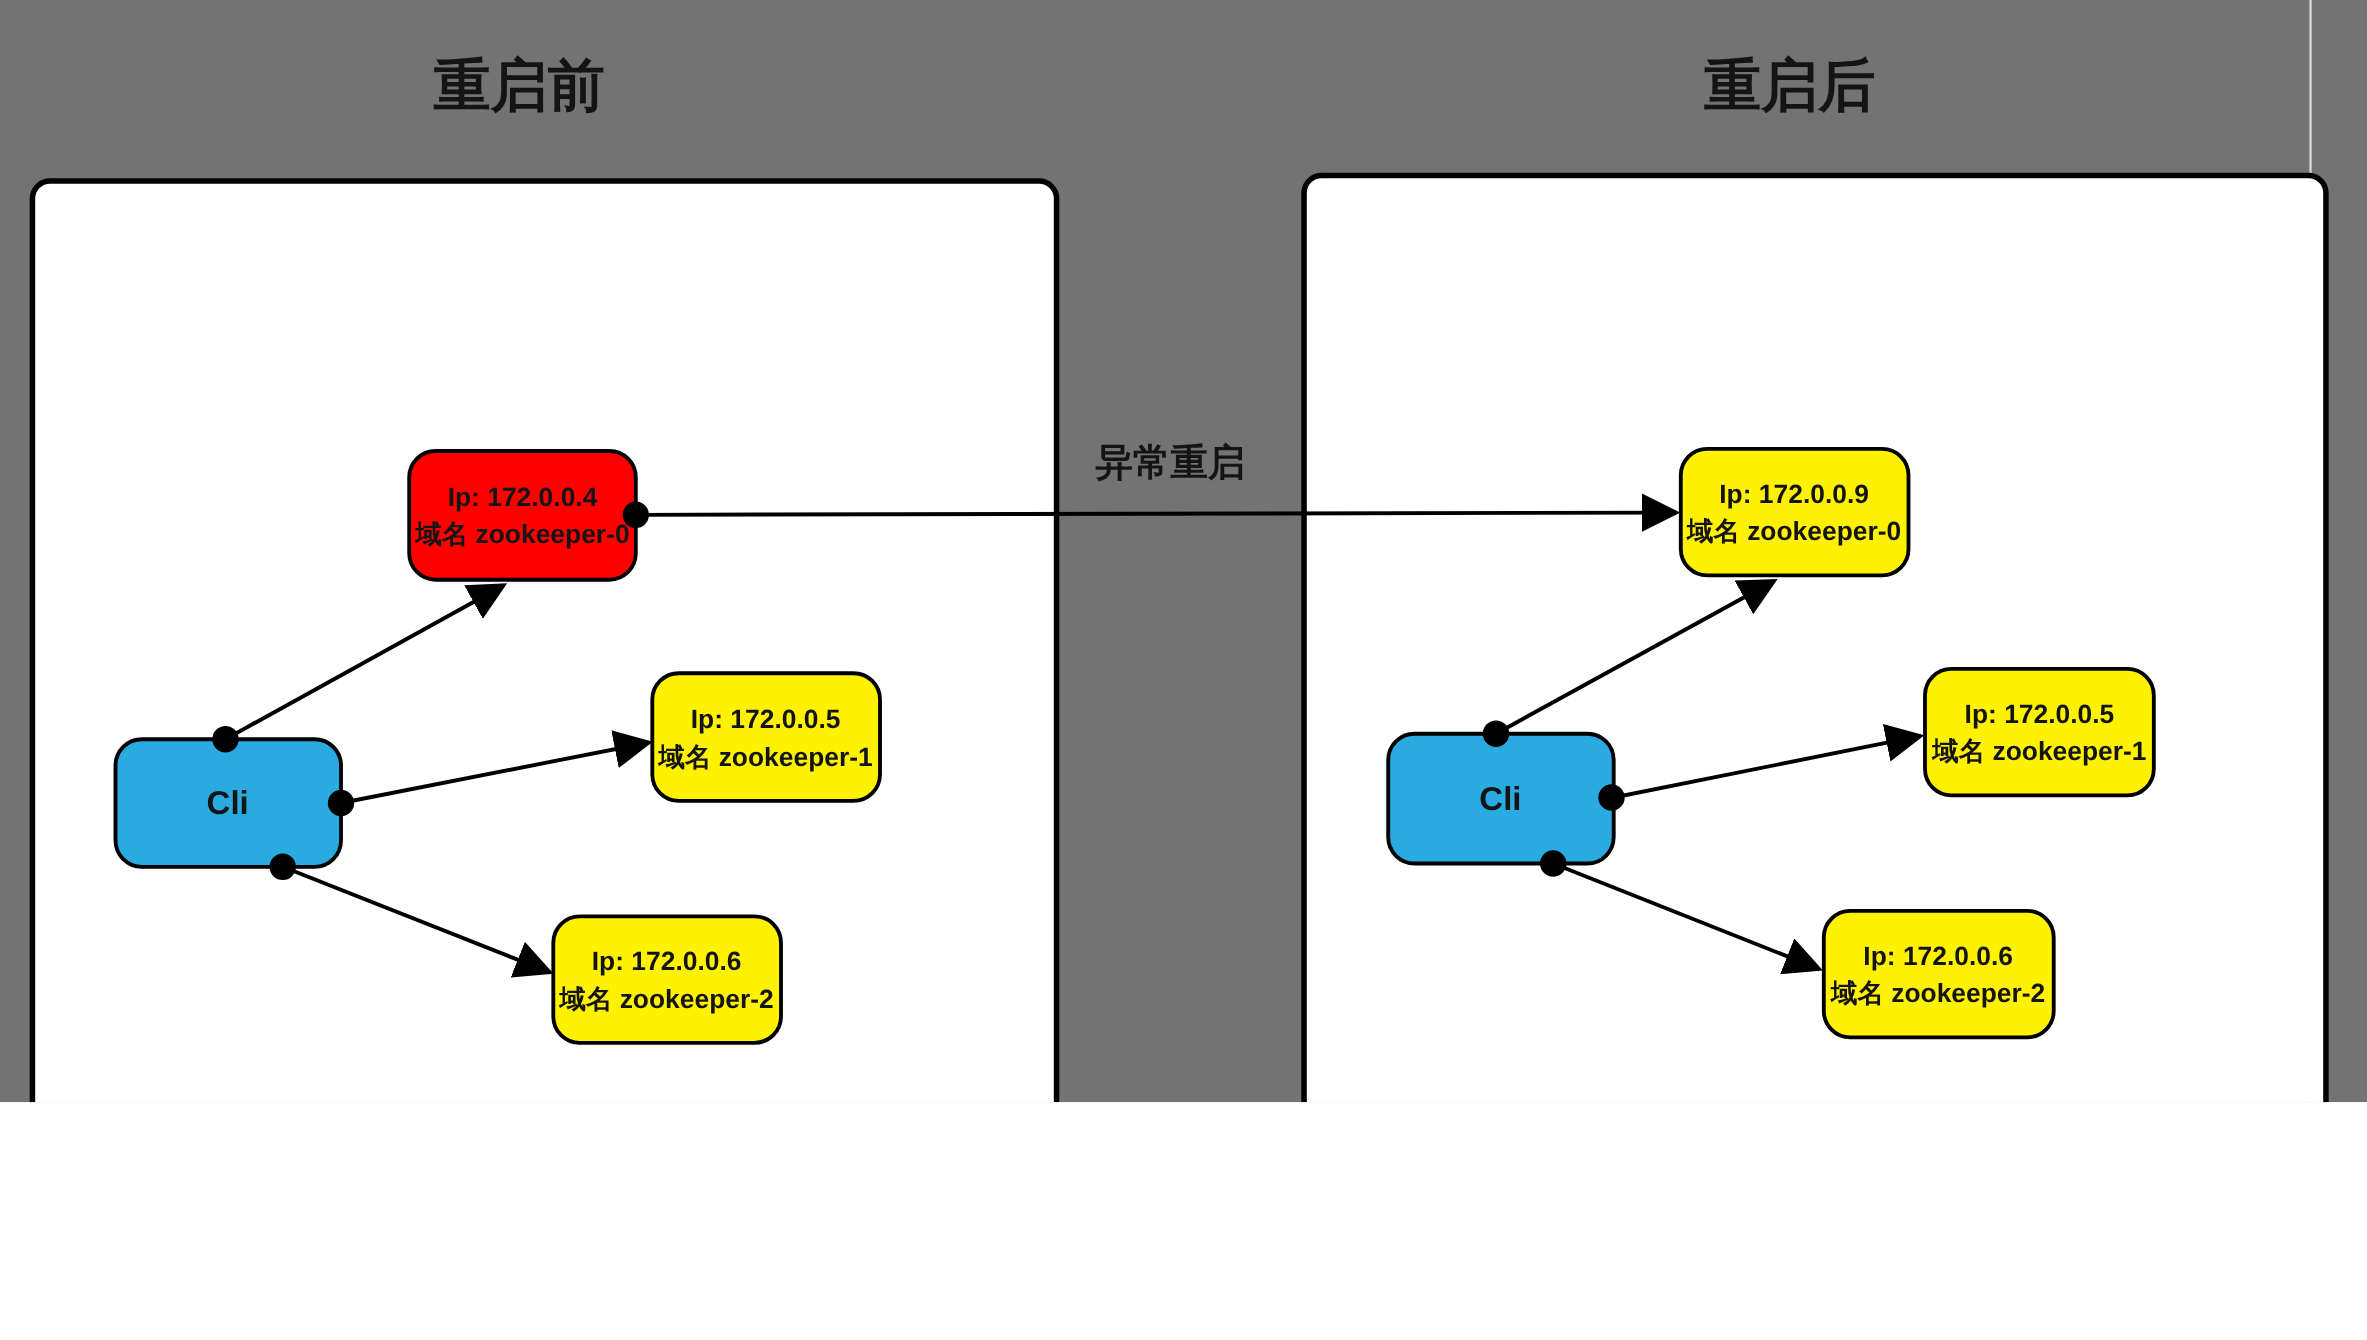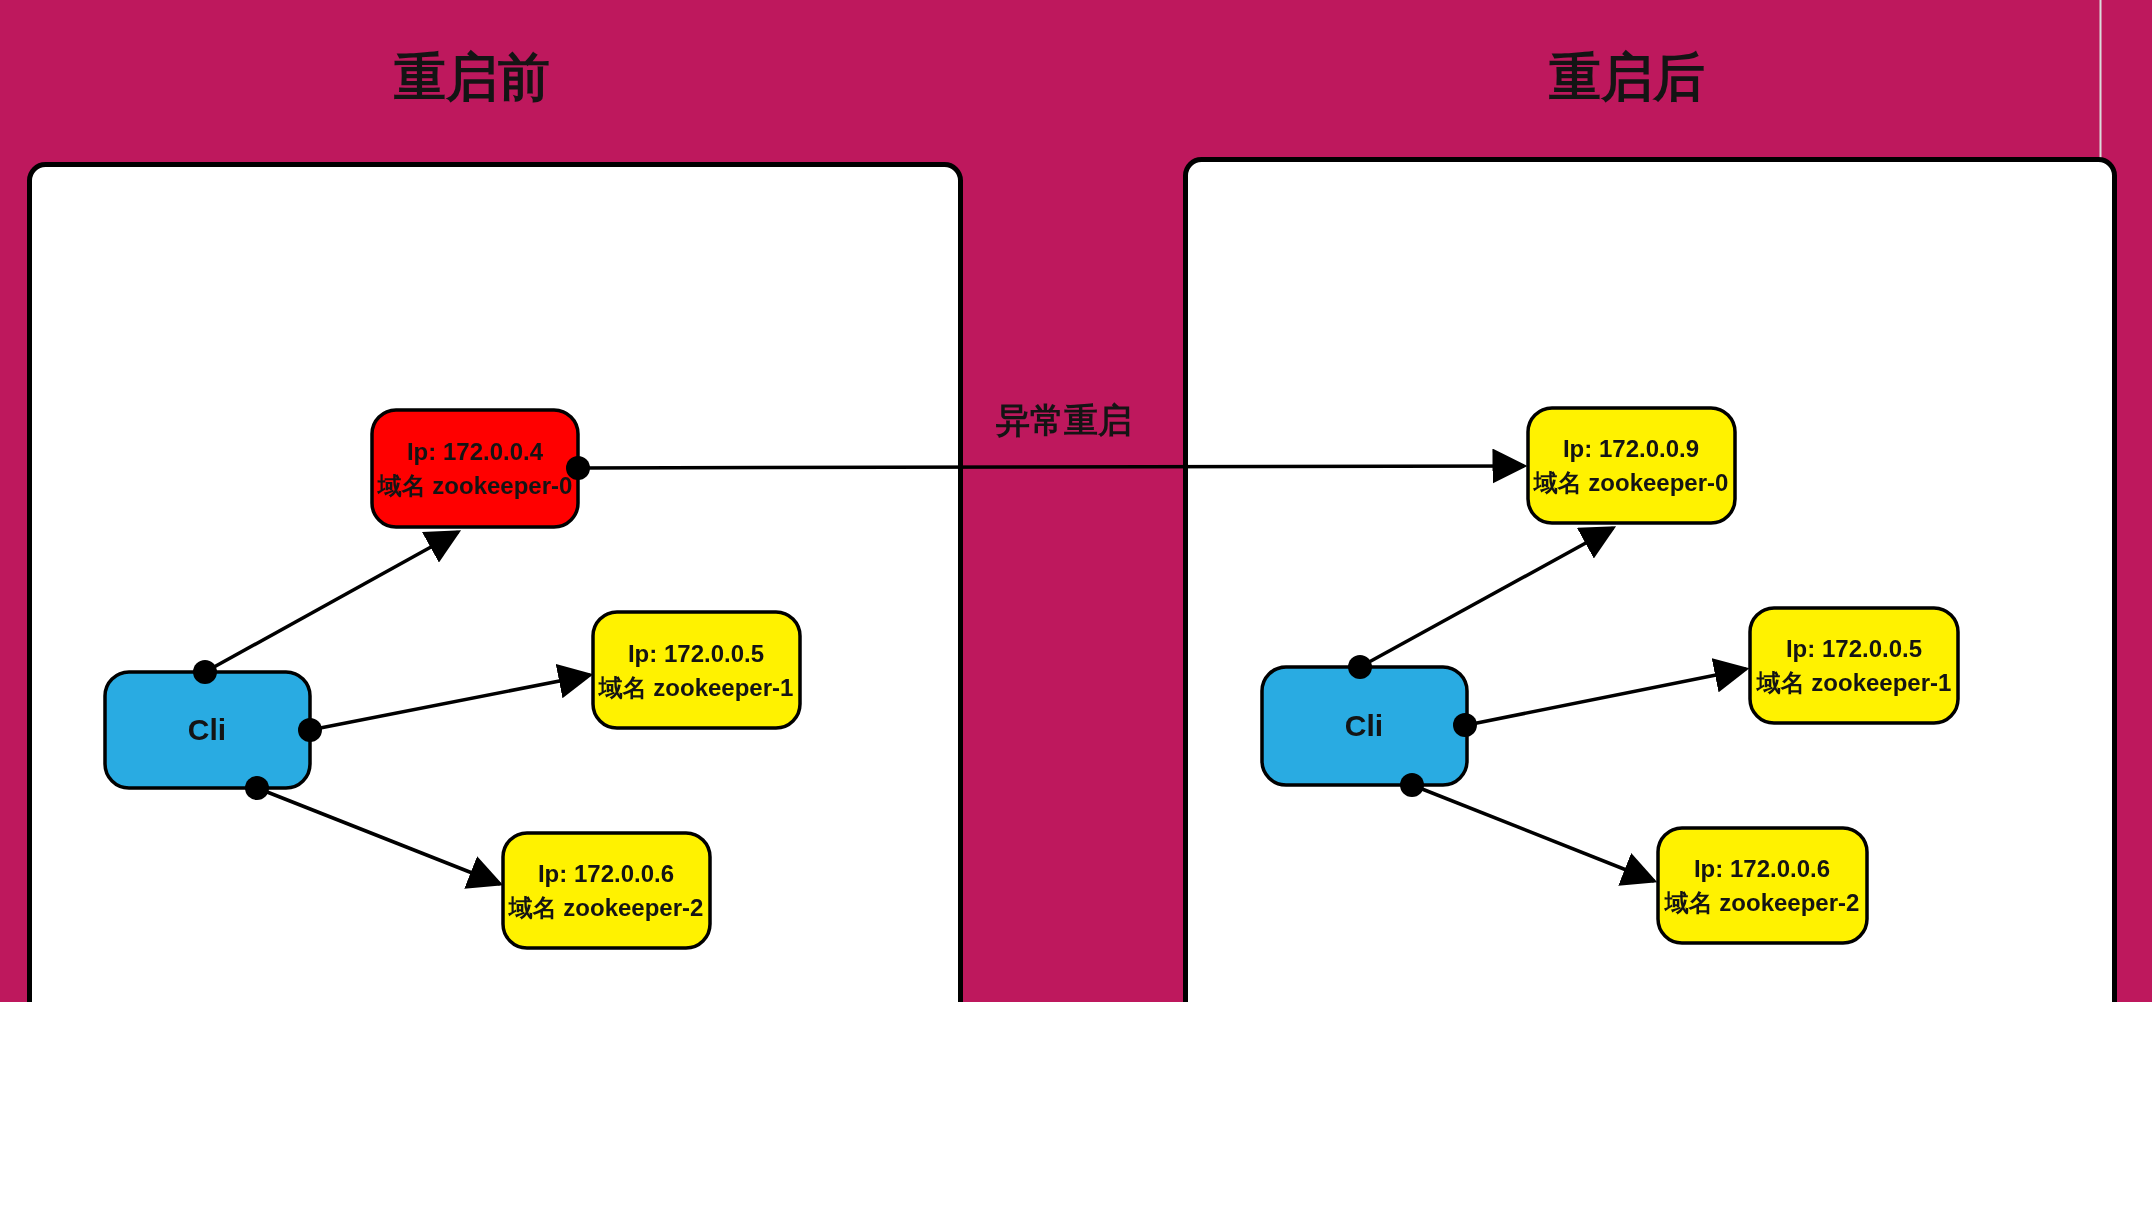--- a/index.html
+++ b/index.html
@@ -1,20 +1,20 @@
 <!DOCTYPE html>
 <html><head>
 <meta charset="utf-8">
 <style>
   html, body { margin: 0; padding: 0; background: #ffffff; }
   .stage {
     position: relative;
     width: 2152px;
     height: 1002px;
-    background: #be185d;
+    background: #737373;
     font-family: "Liberation Sans", "DejaVu Sans", sans-serif;
     overflow: hidden;
   }
   svg { display: block; }
   .panel {
     fill: #ffffff;
     stroke: #000000;
     stroke-width: 5;
   }
   .node {

